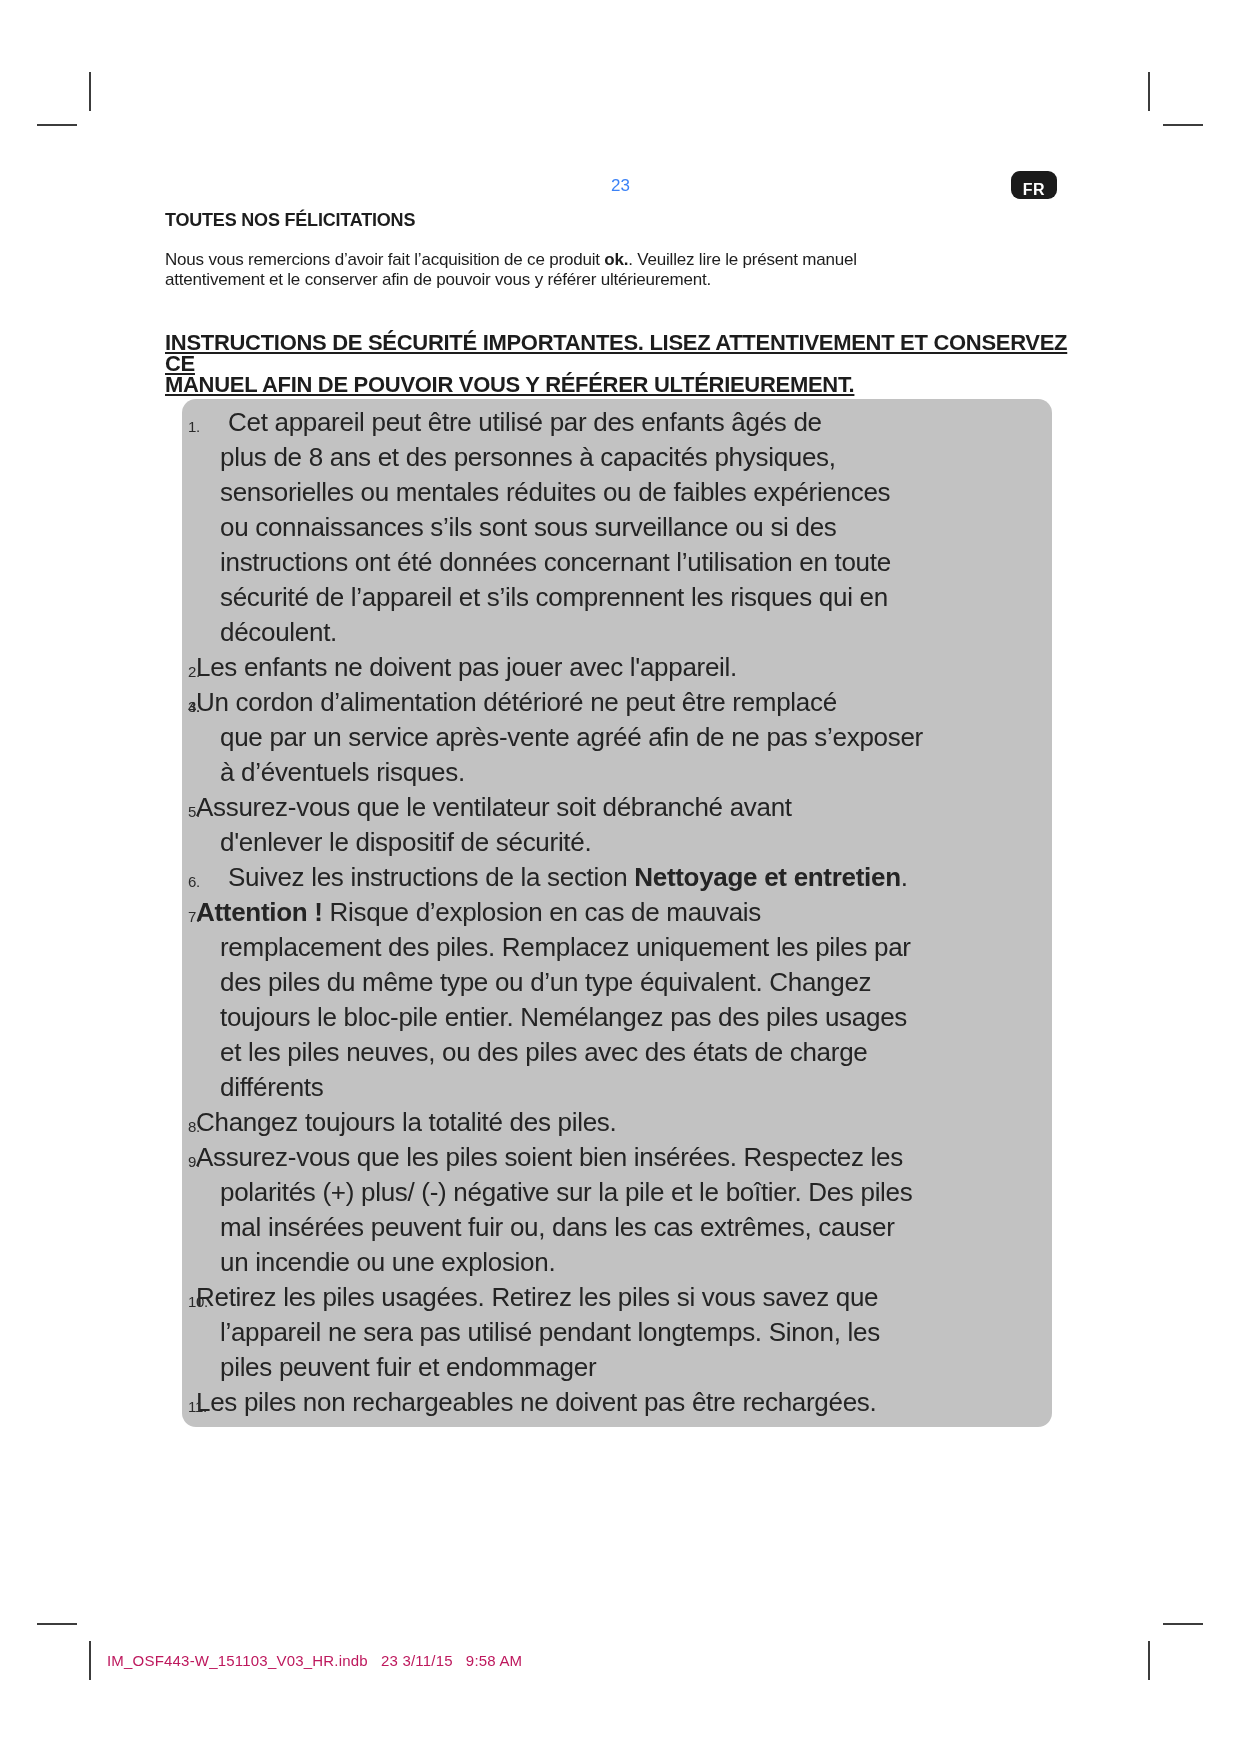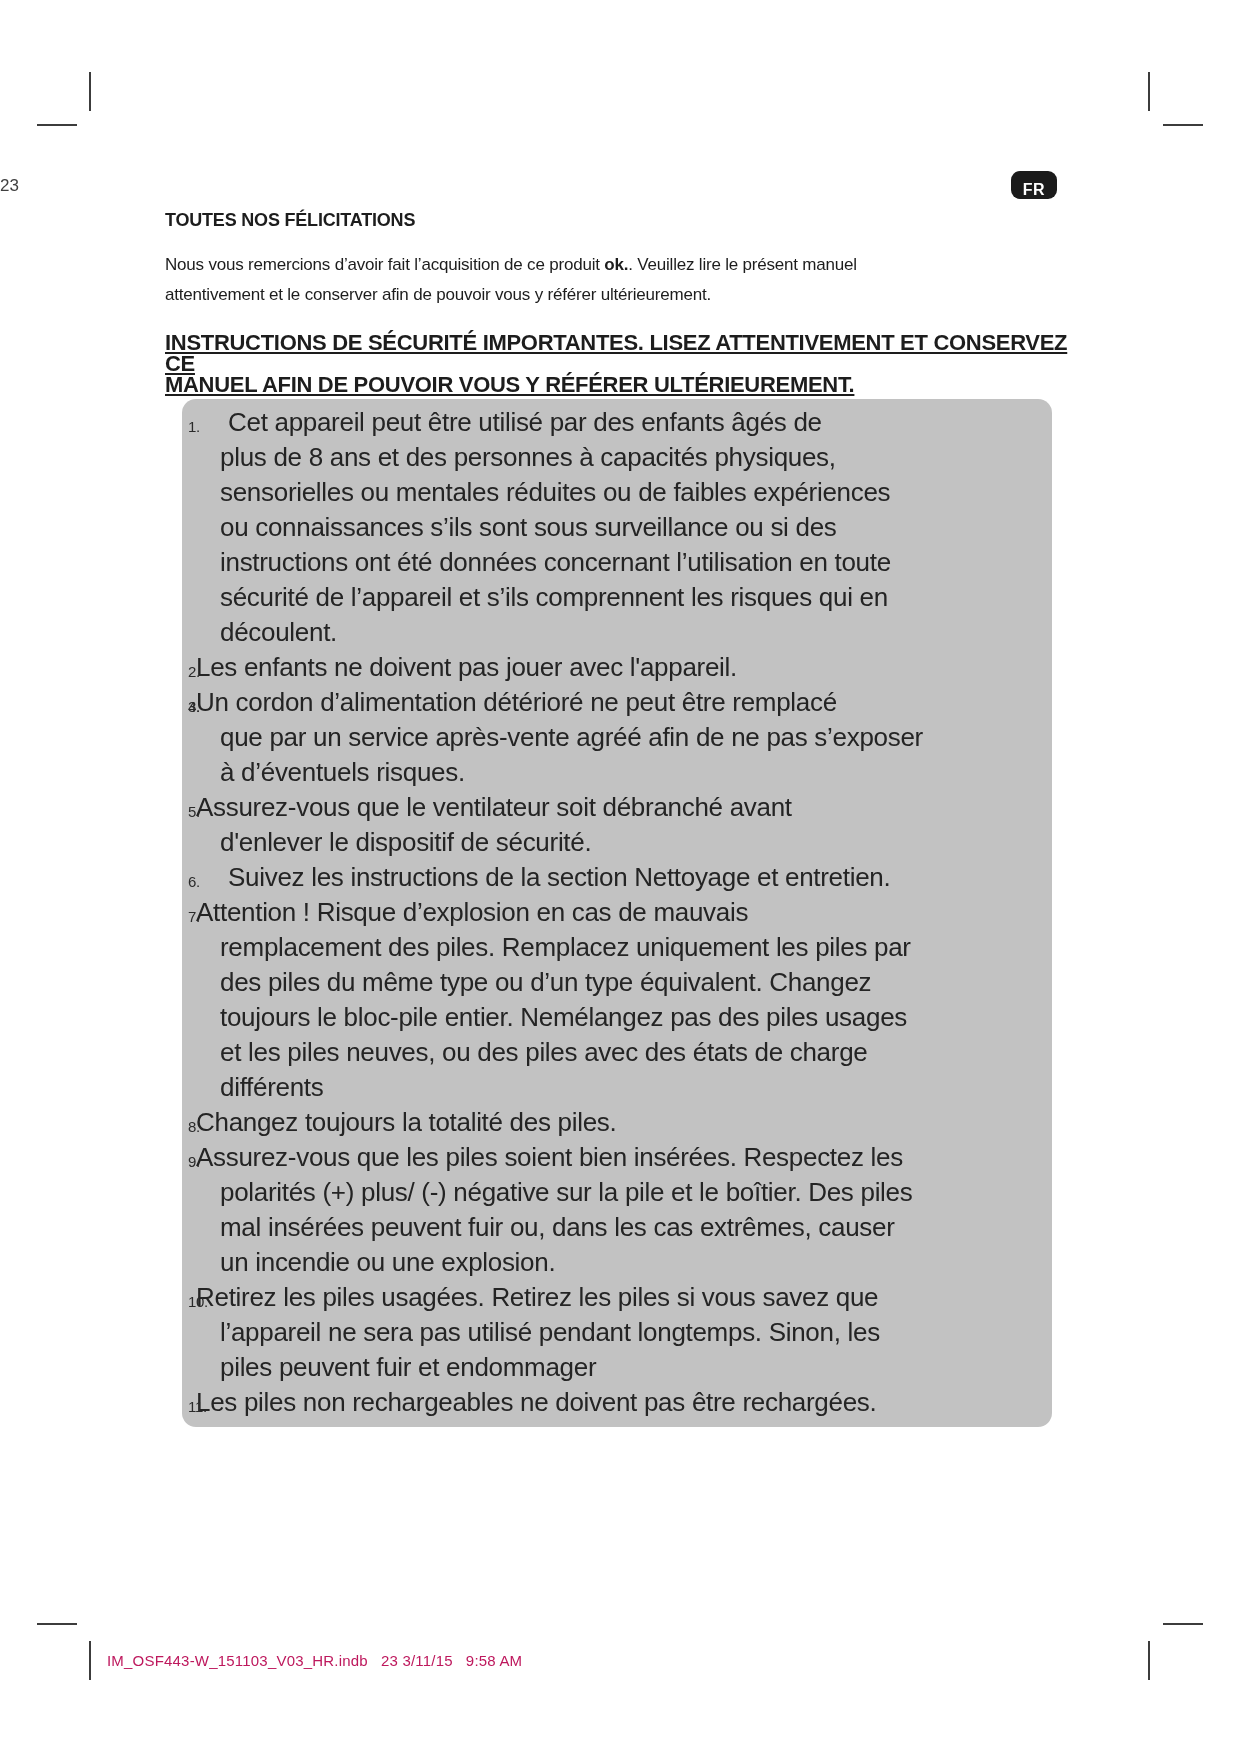--- a/index.html
+++ b/index.html
@@ -7,32 +7,32 @@
     width:1241px;height:1754px;position:relative;background:#ffffff;
     font-family:"Liberation Sans","DejaVu Sans",sans-serif;color:#1d1d1d;
     overflow:hidden;
   }
   
   .mark{position:absolute;background:#3c3c3c;}
   .mark.v{width:2px;height:39px;}
   .mark.h{width:40px;height:2px;}
   
   .page-number{
-    position:absolute;top:176px;left:0;width:1241px;
-    font-size:17px;color:#404040;
+    position:absolute;top:176px;left:0;width:1241px;text-align:center;
+    font-size:17px;color:#3b82f6;
   }
   .lang-badge{
     position:absolute;left:1011px;top:171px;width:46px;height:28px;
     background:#1b1b1b;border-radius:9px;color:#ffffff;font-weight:bold;
     font-size:16px;letter-spacing:0.5px;display:flex;align-items:flex-end;justify-content:center;
   }
   
   .intro{position:absolute;left:165px;top:210px;width:760px;}
   .intro-title{font-size:18px;font-weight:bold;margin:0 0 19px 0;letter-spacing:-0.2px;}
-  .intro-body{font-size:17px;line-height:30px;white-space:pre-line;letter-spacing:-0.2px;}
+  .intro-body{font-size:17px;line-height:20px;white-space:pre-line;letter-spacing:-0.2px;}
   
   .safety-heading{
     position:absolute;left:165px;top:332px;width:930px;
     font-size:22px;font-weight:bold;line-height:21px;white-space:pre-line;
     letter-spacing:-0.3px;
     text-decoration:underline;
   }
   
   .safety-list{
     position:absolute;left:182px;top:399px;width:870px;
@@ -42,21 +42,21 @@
   .li{
     position:relative;padding-left:38px;text-indent:-24px;
     font-size:26px;line-height:35px;white-space:pre-line;
     letter-spacing:-0.3px;
   }
   .li.wide{text-indent:8px;}
   .li .num{
     position:absolute;left:6px;top:14px;font-size:15px;line-height:15px;
     text-indent:0;color:#2a2a2a;
   }
-  .li b{font-weight:normal;}
+  .li b{font-weight:bold;}
   .intro-body b{font-weight:bold;}
   
   .footer{
     position:absolute;left:107px;top:1652px;font-size:15px;color:#be185d;
     white-space:pre;letter-spacing:0.2px;
   }
 </style>
 </head>
 <body>
 

